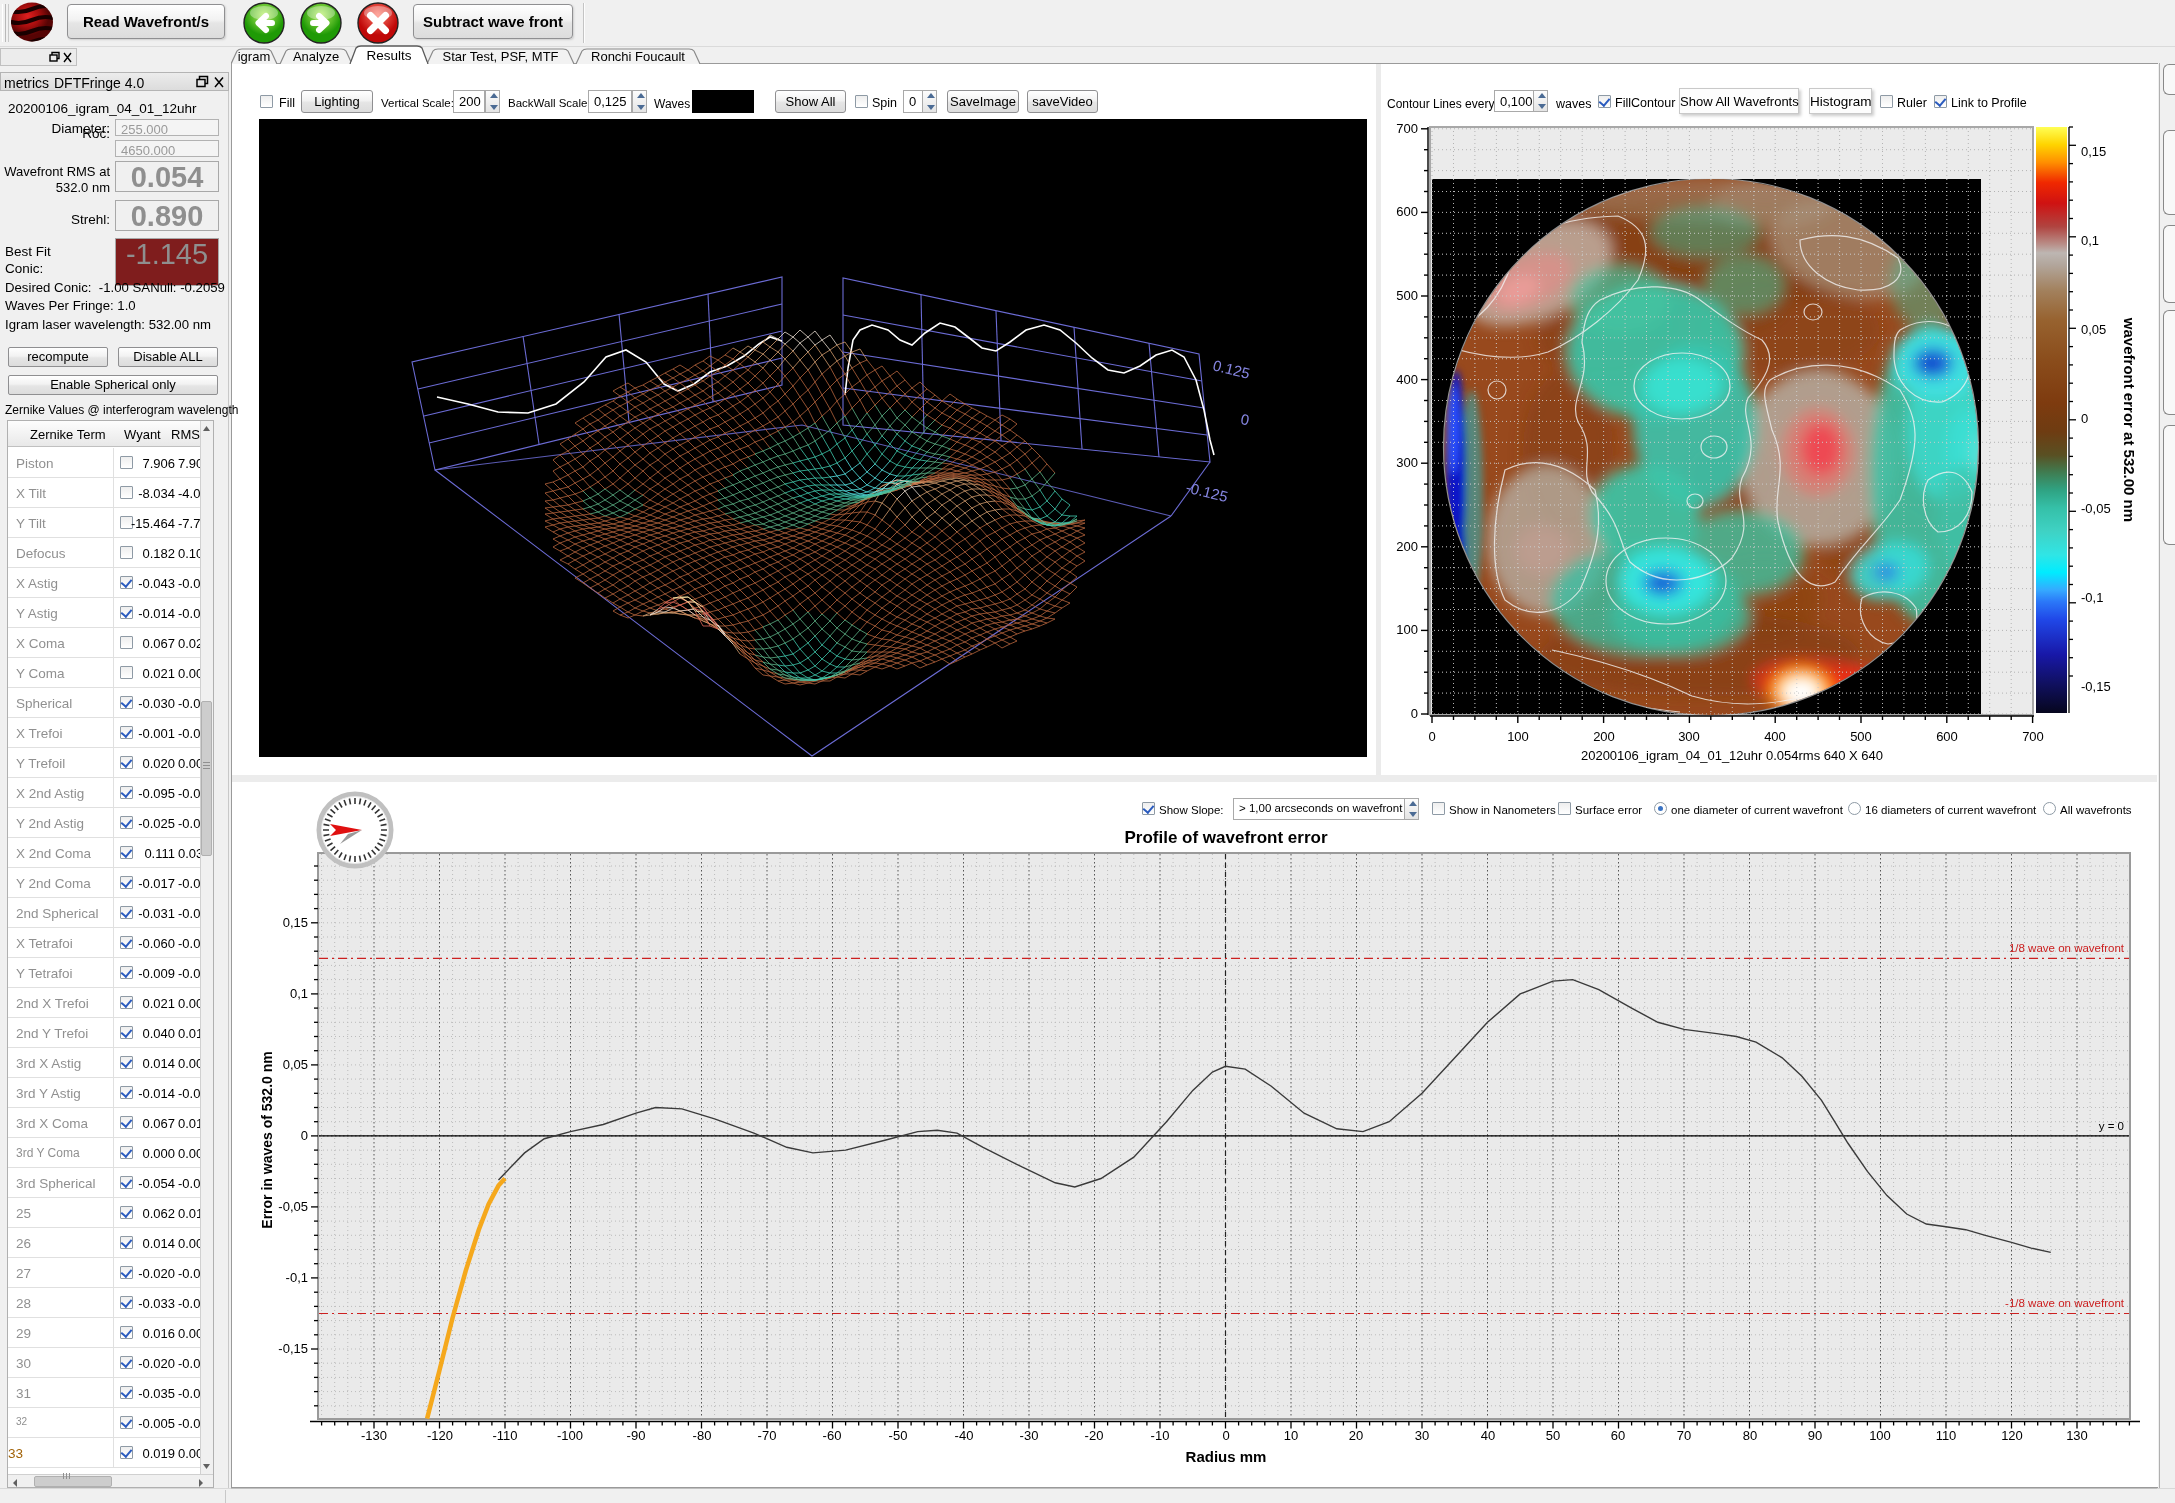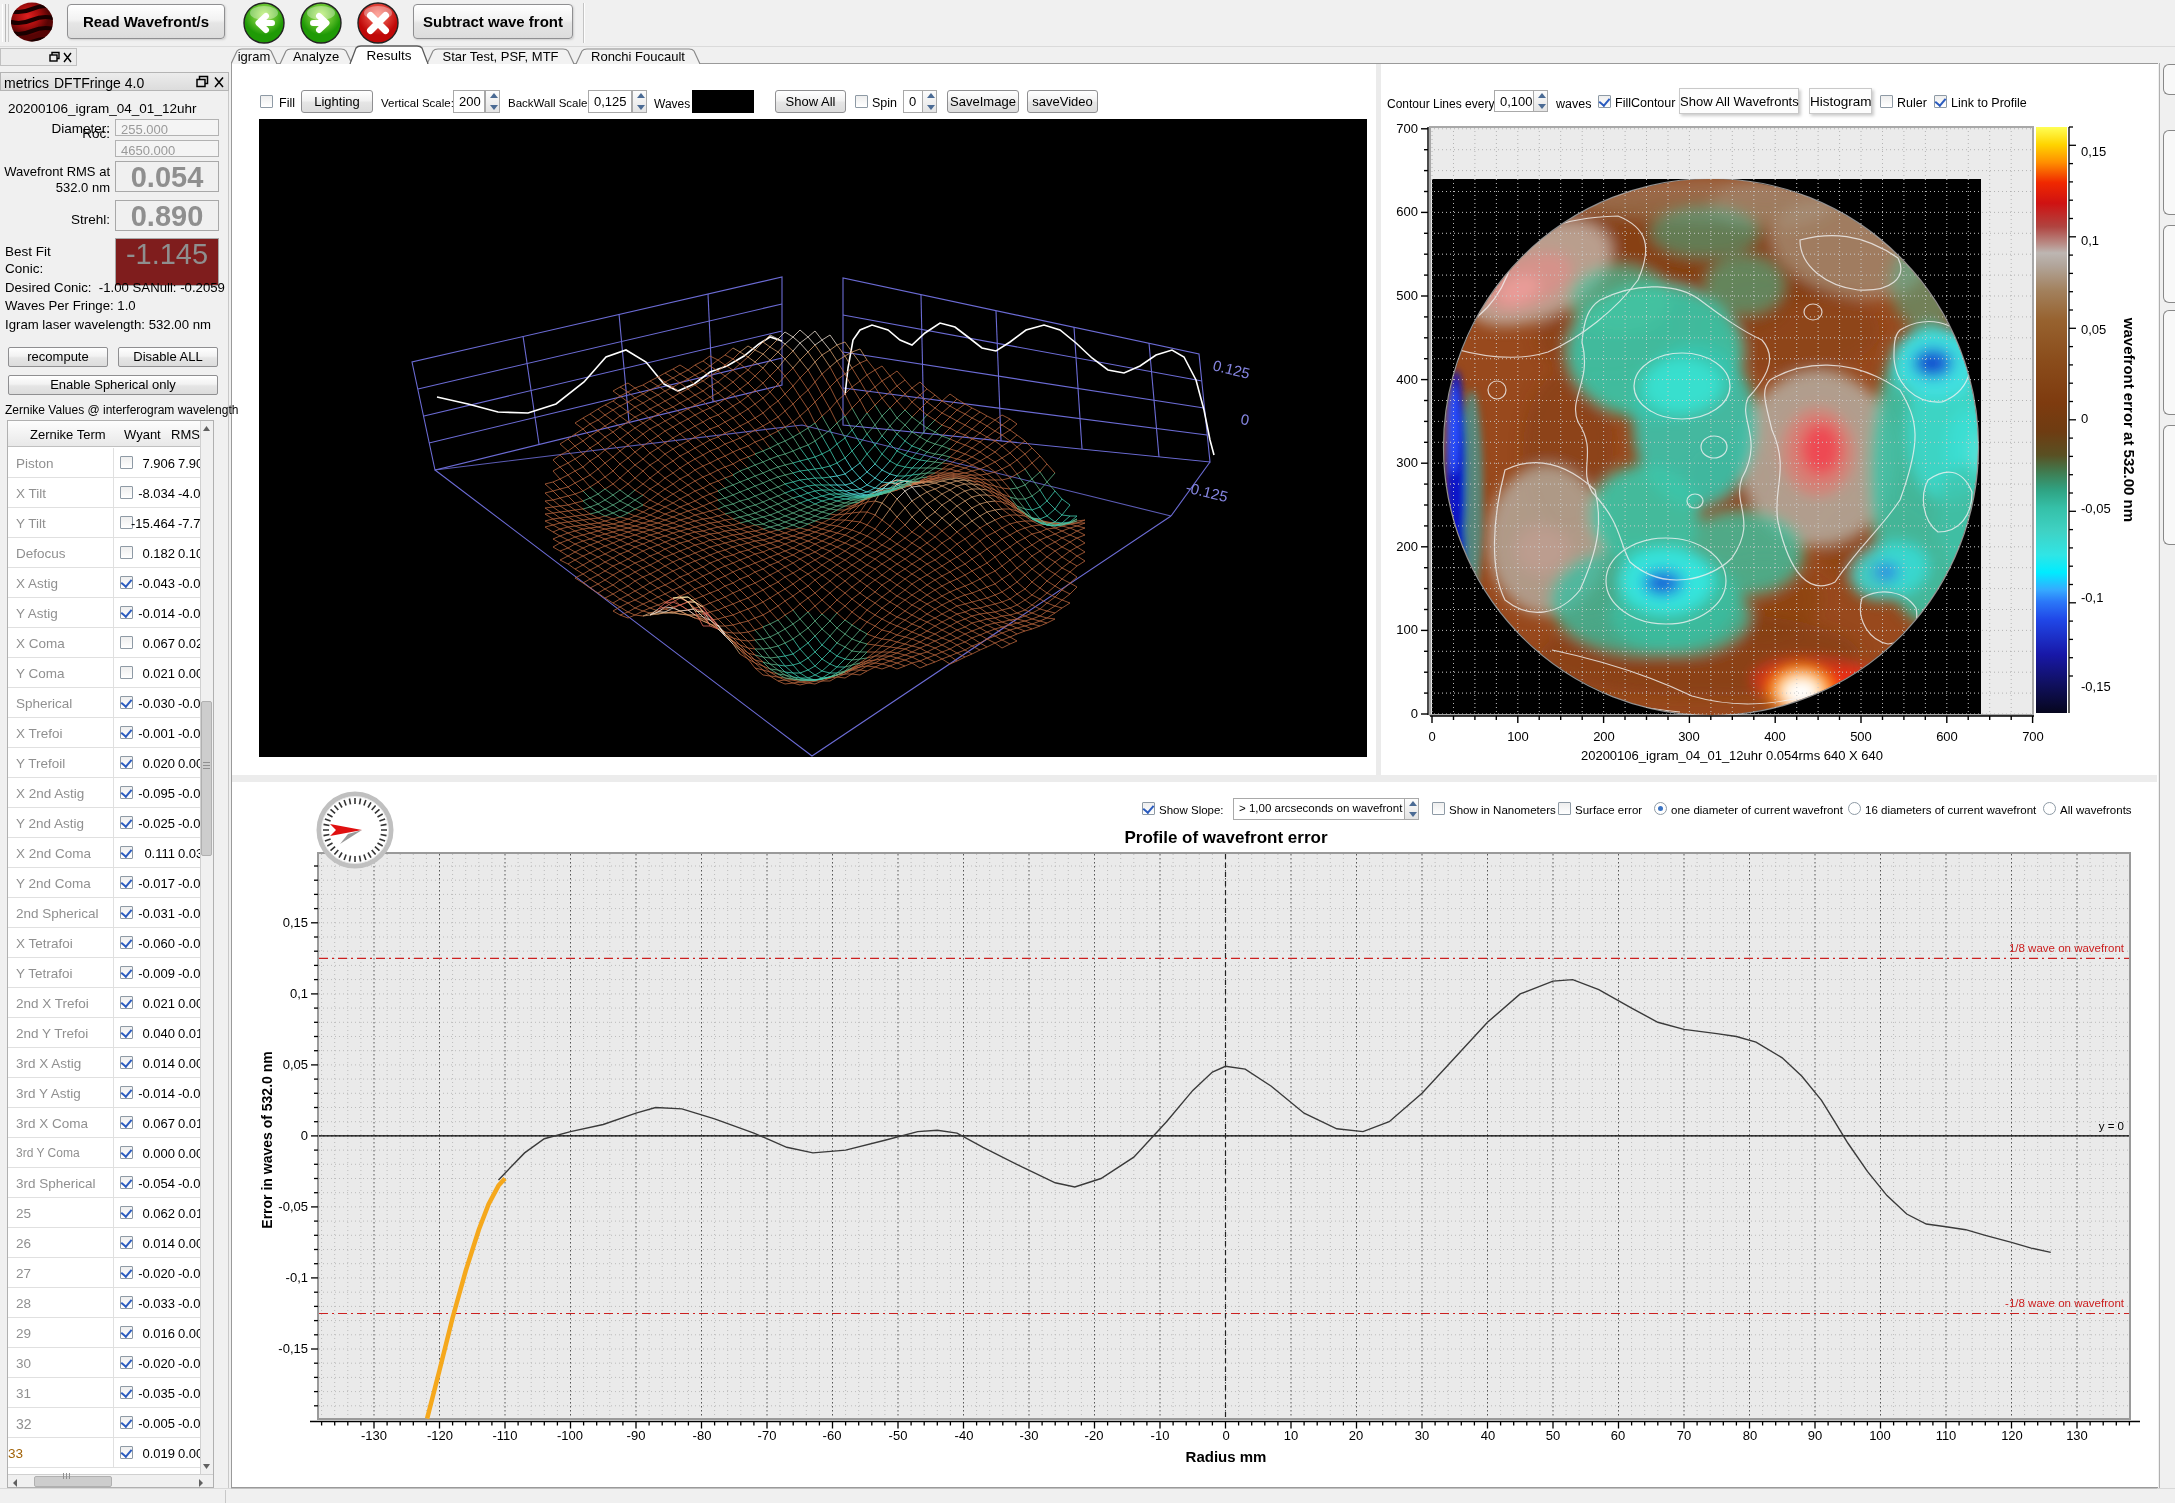--- a/index.html
+++ b/index.html
@@ -336,21 +336,21 @@
 <div class="abs" style="left:119px;top:935px;width:48px;text-align:right;font-size:13px;color:#000">-0.020</div>
 <div class="abs" style="left:170px;top:935px;font-size:13px;color:#000;white-space:nowrap">-0.00</div>
 <div class="abs" style="left:0;top:957px;width:192px;height:30px;border-bottom:1px solid #e0e0e0"></div>
 <div class="abs" style="left:105px;top:957px;width:1px;height:30px;background:#e0e0e0"></div>
 <div class="abs" style="left:8px;top:965px;font-size:13.5px;color:#909090;white-space:nowrap">31</div>
 <div class="cb on" style="left:112px;top:965px"></div>
 <div class="abs" style="left:119px;top:965px;width:48px;text-align:right;font-size:13px;color:#000">-0.035</div>
 <div class="abs" style="left:170px;top:965px;font-size:13px;color:#000;white-space:nowrap">-0.00</div>
 <div class="abs" style="left:0;top:987px;width:192px;height:30px;border-bottom:1px solid #e0e0e0"></div>
 <div class="abs" style="left:105px;top:987px;width:1px;height:30px;background:#e0e0e0"></div>
-<div class="abs" style="left:8px;top:995px;font-size:14px;color:#909090;white-space:nowrap">32</div>
+<div class="abs" style="left:8px;top:995px;font-size:10px;color:#909090;white-space:nowrap">32</div>
 <div class="cb on" style="left:112px;top:995px"></div>
 <div class="abs" style="left:119px;top:995px;width:48px;text-align:right;font-size:13px;color:#000">-0.005</div>
 <div class="abs" style="left:170px;top:995px;font-size:13px;color:#000;white-space:nowrap">-0.00</div>
 <div class="abs" style="left:0;top:1017px;width:192px;height:30px;border-bottom:1px solid #e0e0e0"></div>
 <div class="abs" style="left:105px;top:1017px;width:1px;height:30px;background:#e0e0e0"></div>
 <div class="abs" style="left:0;top:1025px;font-size:13.5px;color:#a16207;white-space:nowrap">33</div>
 <div class="cb on" style="left:112px;top:1025px"></div>
 <div class="abs" style="left:119px;top:1025px;width:48px;text-align:right;font-size:13px;color:#000">0.019</div>
 <div class="abs" style="left:170px;top:1025px;font-size:13px;color:#000;white-space:nowrap">0.004</div>
 <div class="abs" style="left:192px;top:0;width:13px;height:1053px;background:#f0f0f0;border-left:1px solid #d0d0d0"></div>

